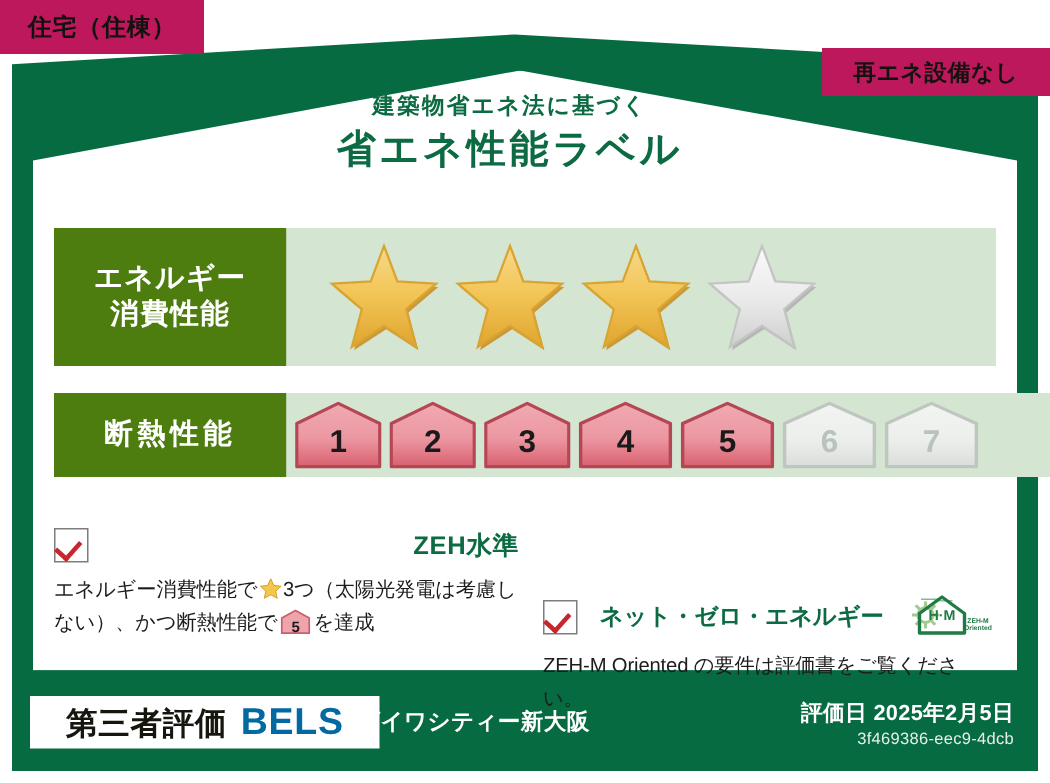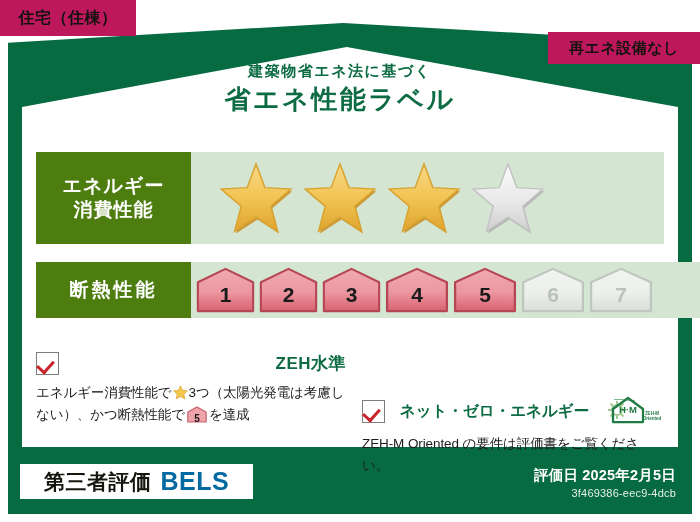--- a/index.html
+++ b/index.html
@@ -336,17 +336,18 @@
       </span>
     </div>
     <div class="check-desc">ZEH-M Oriented の要件は評価書をご覧ください。</div>
   </div>
 
   <div id="footer">
     <div id="bels-box">
       <span id="bels-jp">第三者評価</span>
       <span id="bels-en">BELS</span>
     </div>
+    <div id="bldg-name">ダイワシティー新大阪</div>
     <div id="eval-date">評価日 2025年2月5日</div>
     <div id="eval-id">3f469386-eec9-4dcb</div>
   </div>
 
 </div>
 
 </body></html>

